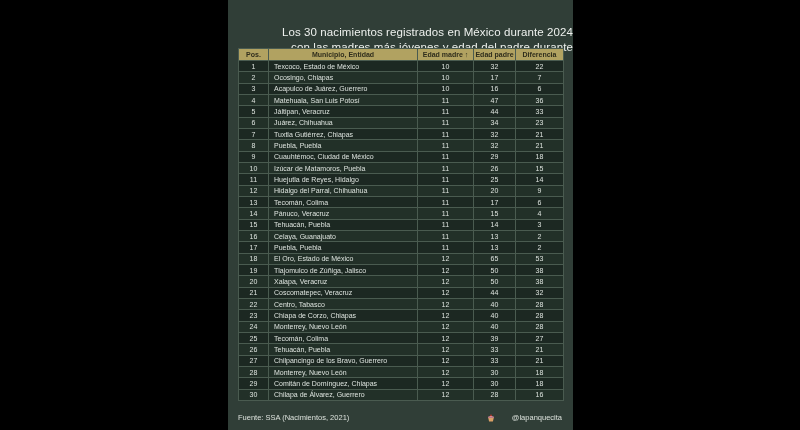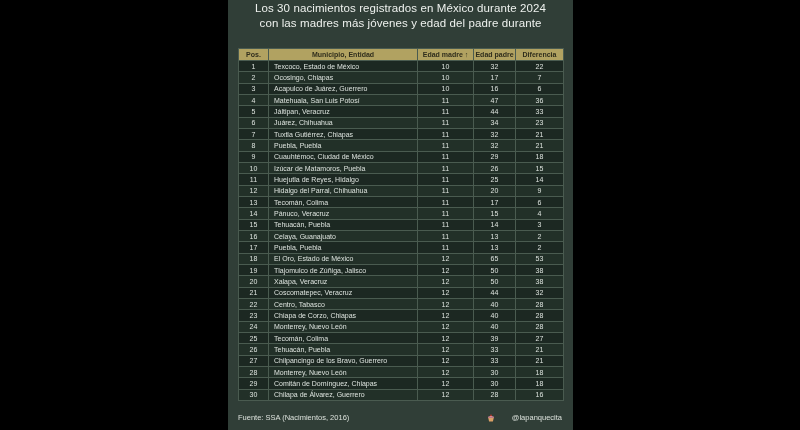--- a/index.html
+++ b/index.html
@@ -13,22 +13,22 @@
   }
 
   .card {
     position: absolute;
     left: 228px; top: 0;
     width: 345px; height: 430px;
     background: #303e37;
   }
 
   .title {
-    padding-top: 1px;
-    text-align: center;
+    padding-top: 25px;
+    text-align: right;
     color: #eef1ee;
     font-size: 11.5px;
     line-height: 15px;
     font-weight: 500;
     letter-spacing: 0.1px;
   }
 
   table.births {
     position: absolute;
     left: 10px; top: 48px;
@@ -318,21 +318,21 @@
             <td class="col0">30</td>
             <td class="col1">Chilapa de Álvarez, Guerrero</td>
             <td class="col2">12</td>
             <td class="col3">28</td>
             <td class="col4">16</td>
           </tr>
         </tbody>
     </table>
 
     <div class="footer">
-      <span>Fuente: SSA (Nacimientos, 2016)</span>
+      <span>Fuente: SSA (Nacimientos, 2021)</span>
       <span class="credit">
         <svg class="cupcake" viewBox="0 0 10 10" aria-hidden="true">
           <circle cx="5" cy="1.6" r="1.1" fill="#c0392b"></circle>
           <path d="M1.2 4.8 Q1 2.6 5 2.6 Q9 2.6 8.8 4.8 Z" fill="#e8909f"></path>
           <path d="M1.6 5 L8.4 5 L7.4 9.4 L2.6 9.4 Z" fill="#d9a066"></path>
         </svg>
         <span>@lapanquecita</span>
       </span>
     </div>
 

